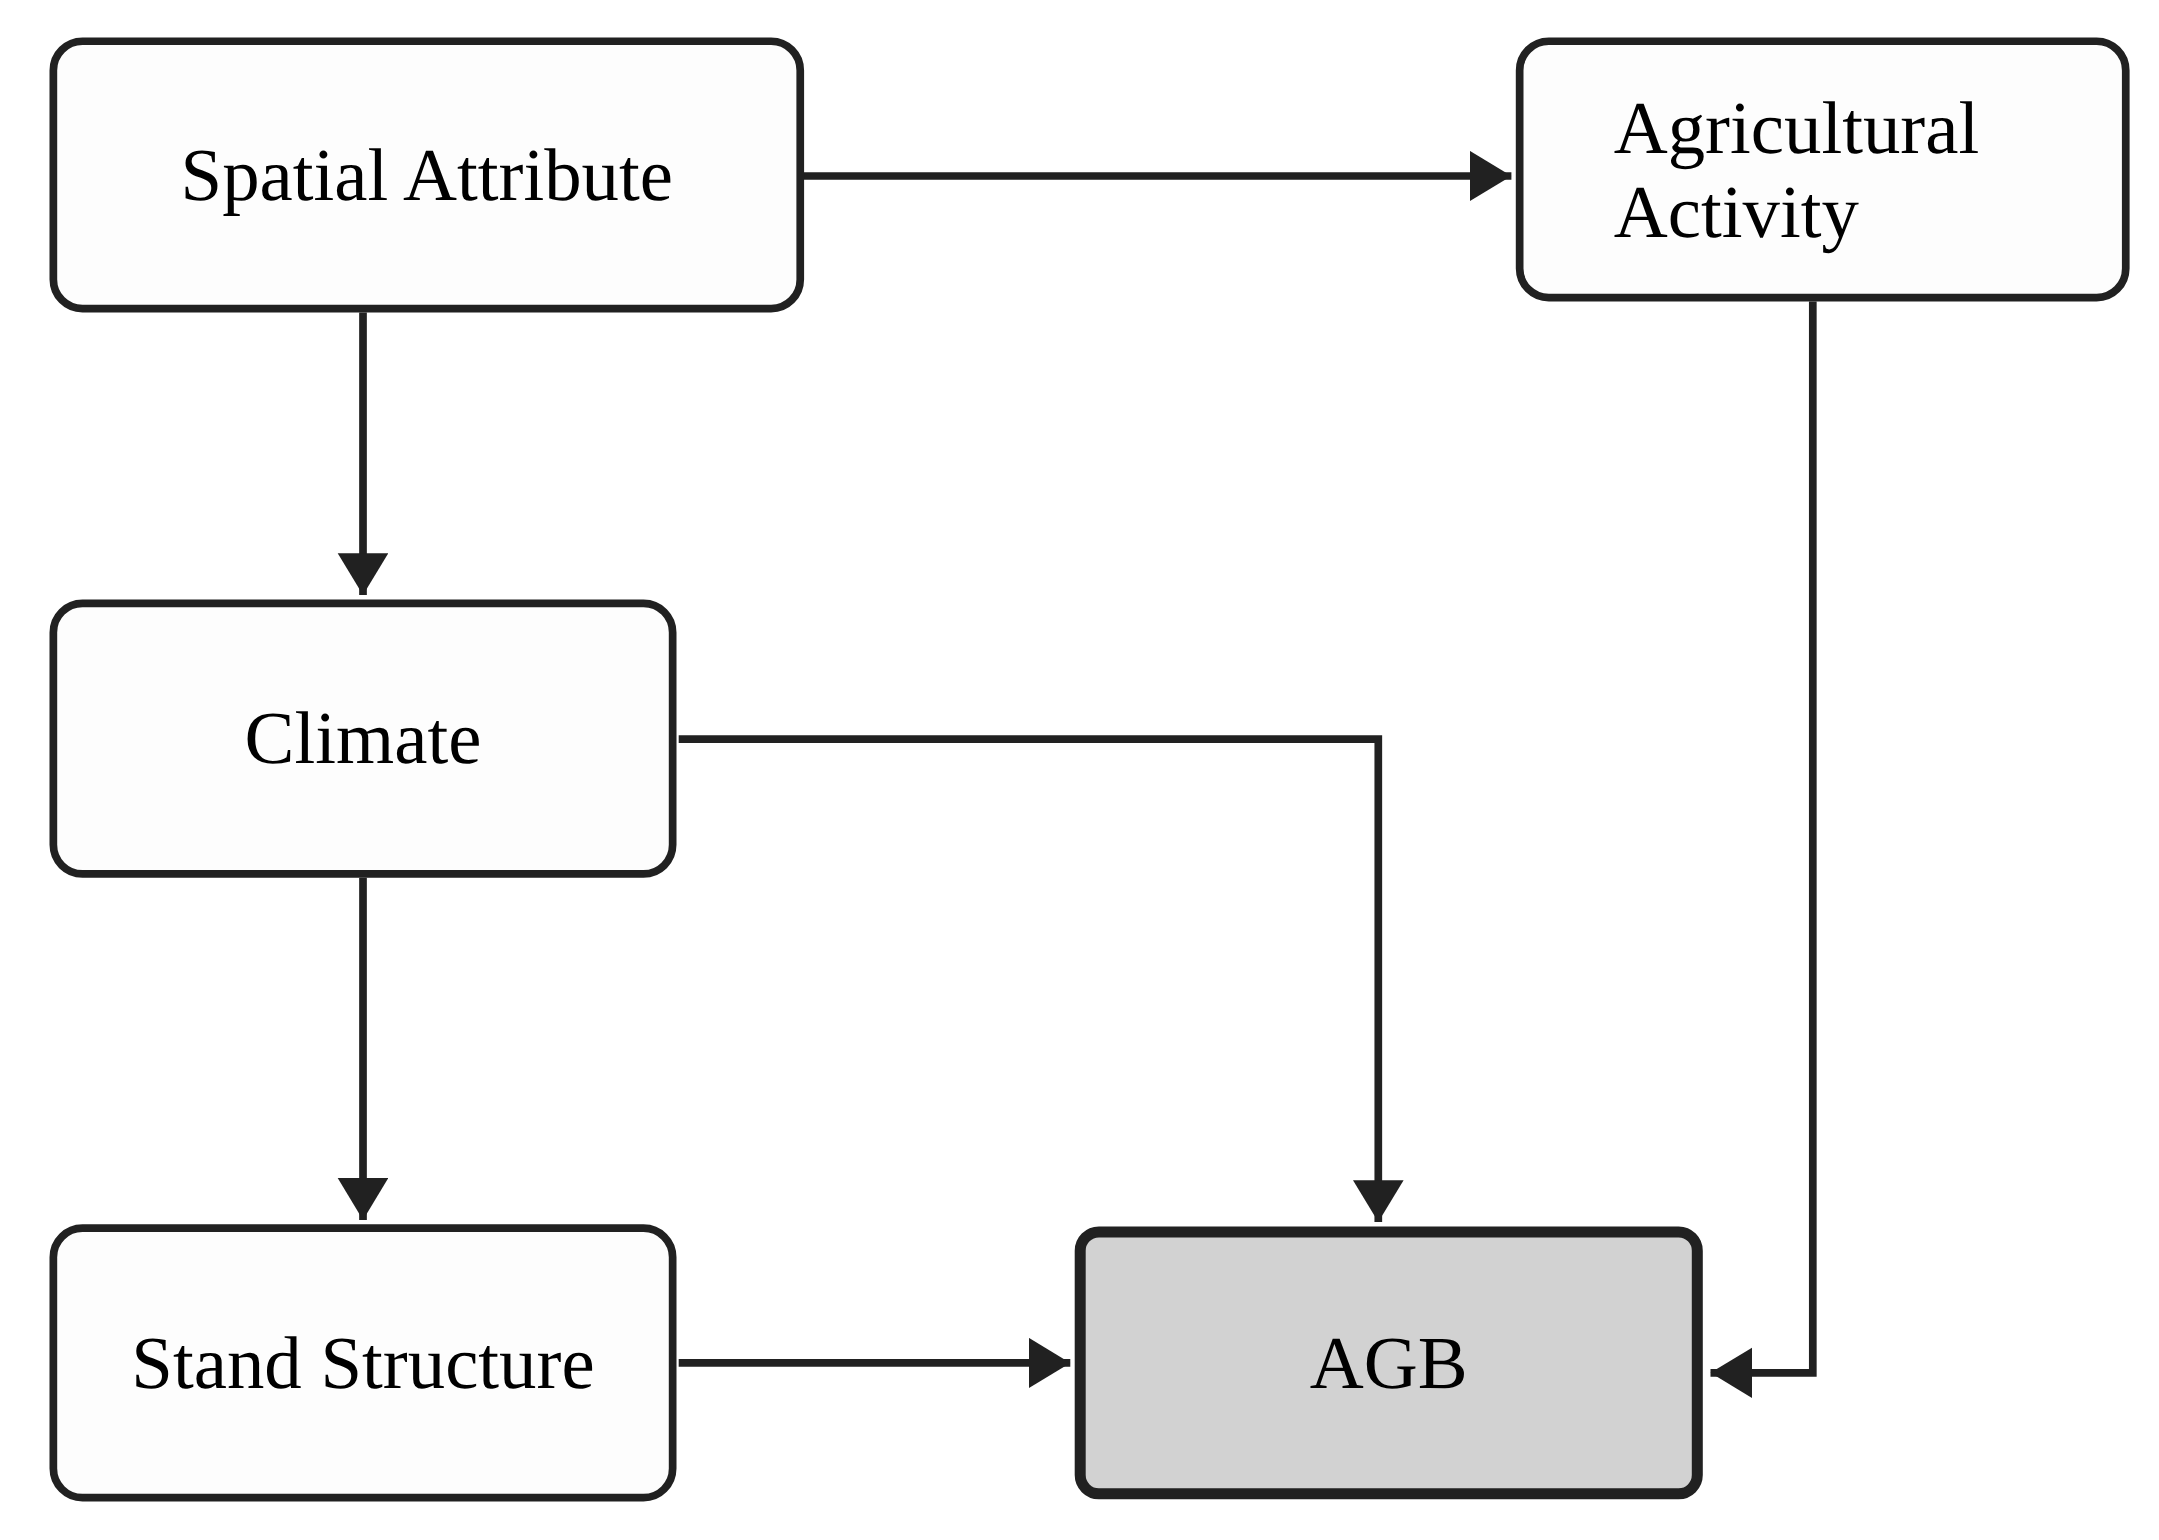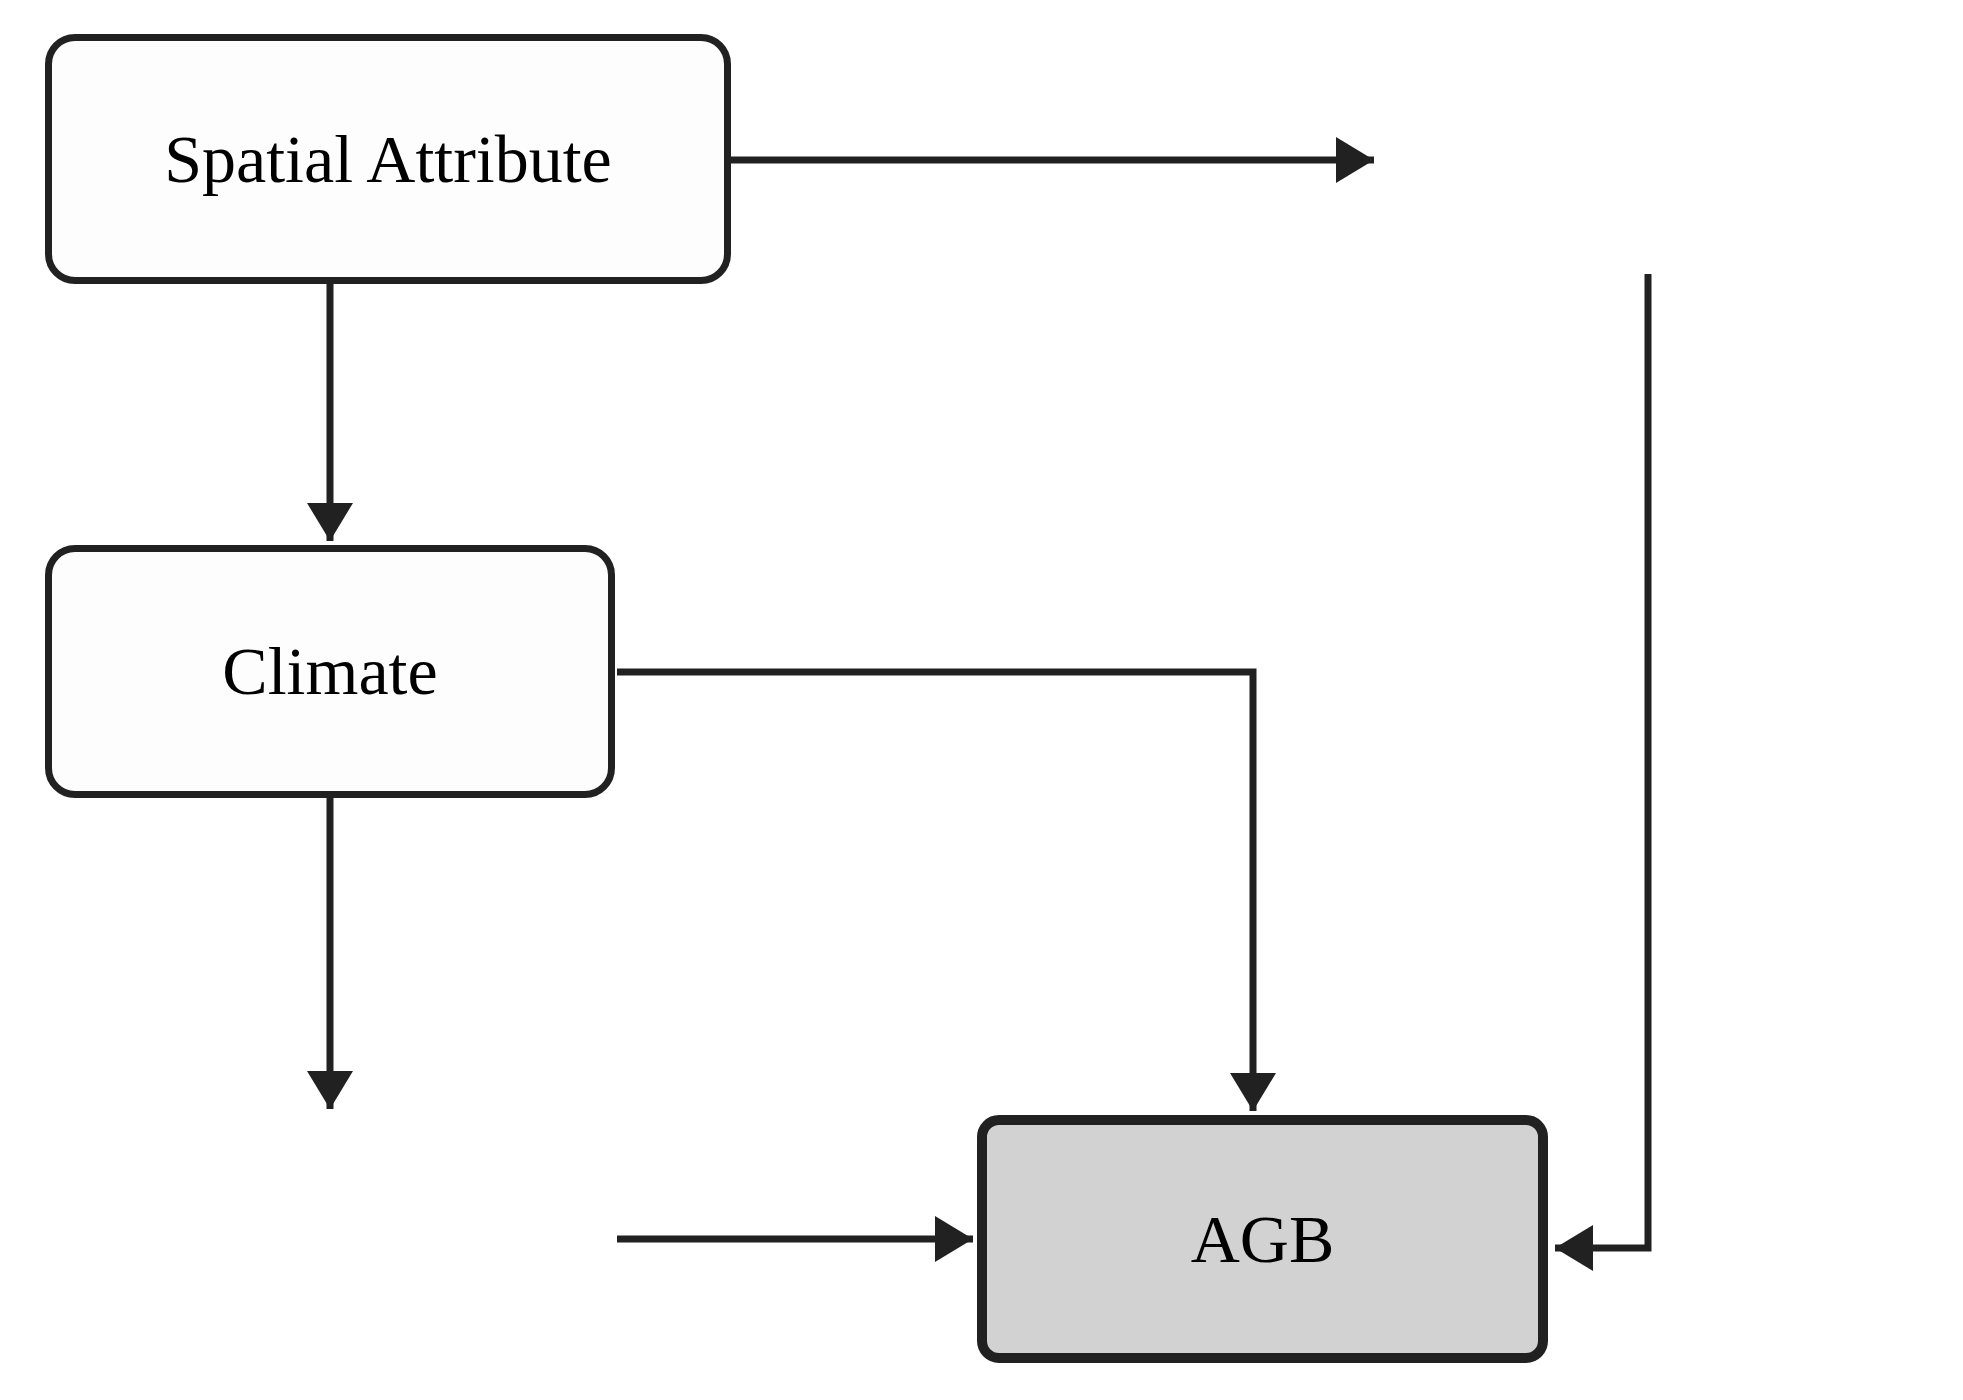--- a/index.html
+++ b/index.html
@@ -95,23 +95,29 @@
 
     <path class="edge" marker-end="url(#arrowhead)" d="M 617,1239 L 973,1239"></path>
 
     <path class="edge" marker-end="url(#arrowhead)" d="M 1648,274 L 1648,1248 L 1555,1248"></path>
   </svg>
 
   <div class="node" id="node-spatial-attribute">
     <span class="node-label">Spatial Attribute</span>
   </div>
 
+  <div class="node" id="node-agricultural-activity">
+    <span class="node-label">Agricultural Activity</span>
+  </div>
 
   <div class="node" id="node-climate">
     <span class="node-label">Climate</span>
   </div>
 
+  <div class="node" id="node-stand-structure">
+    <span class="node-label">Stand Structure</span>
+  </div>
 
   <div class="node" id="node-agb">
     <span class="node-label">AGB</span>
   </div>
 
 </div>
 
 </body></html>

